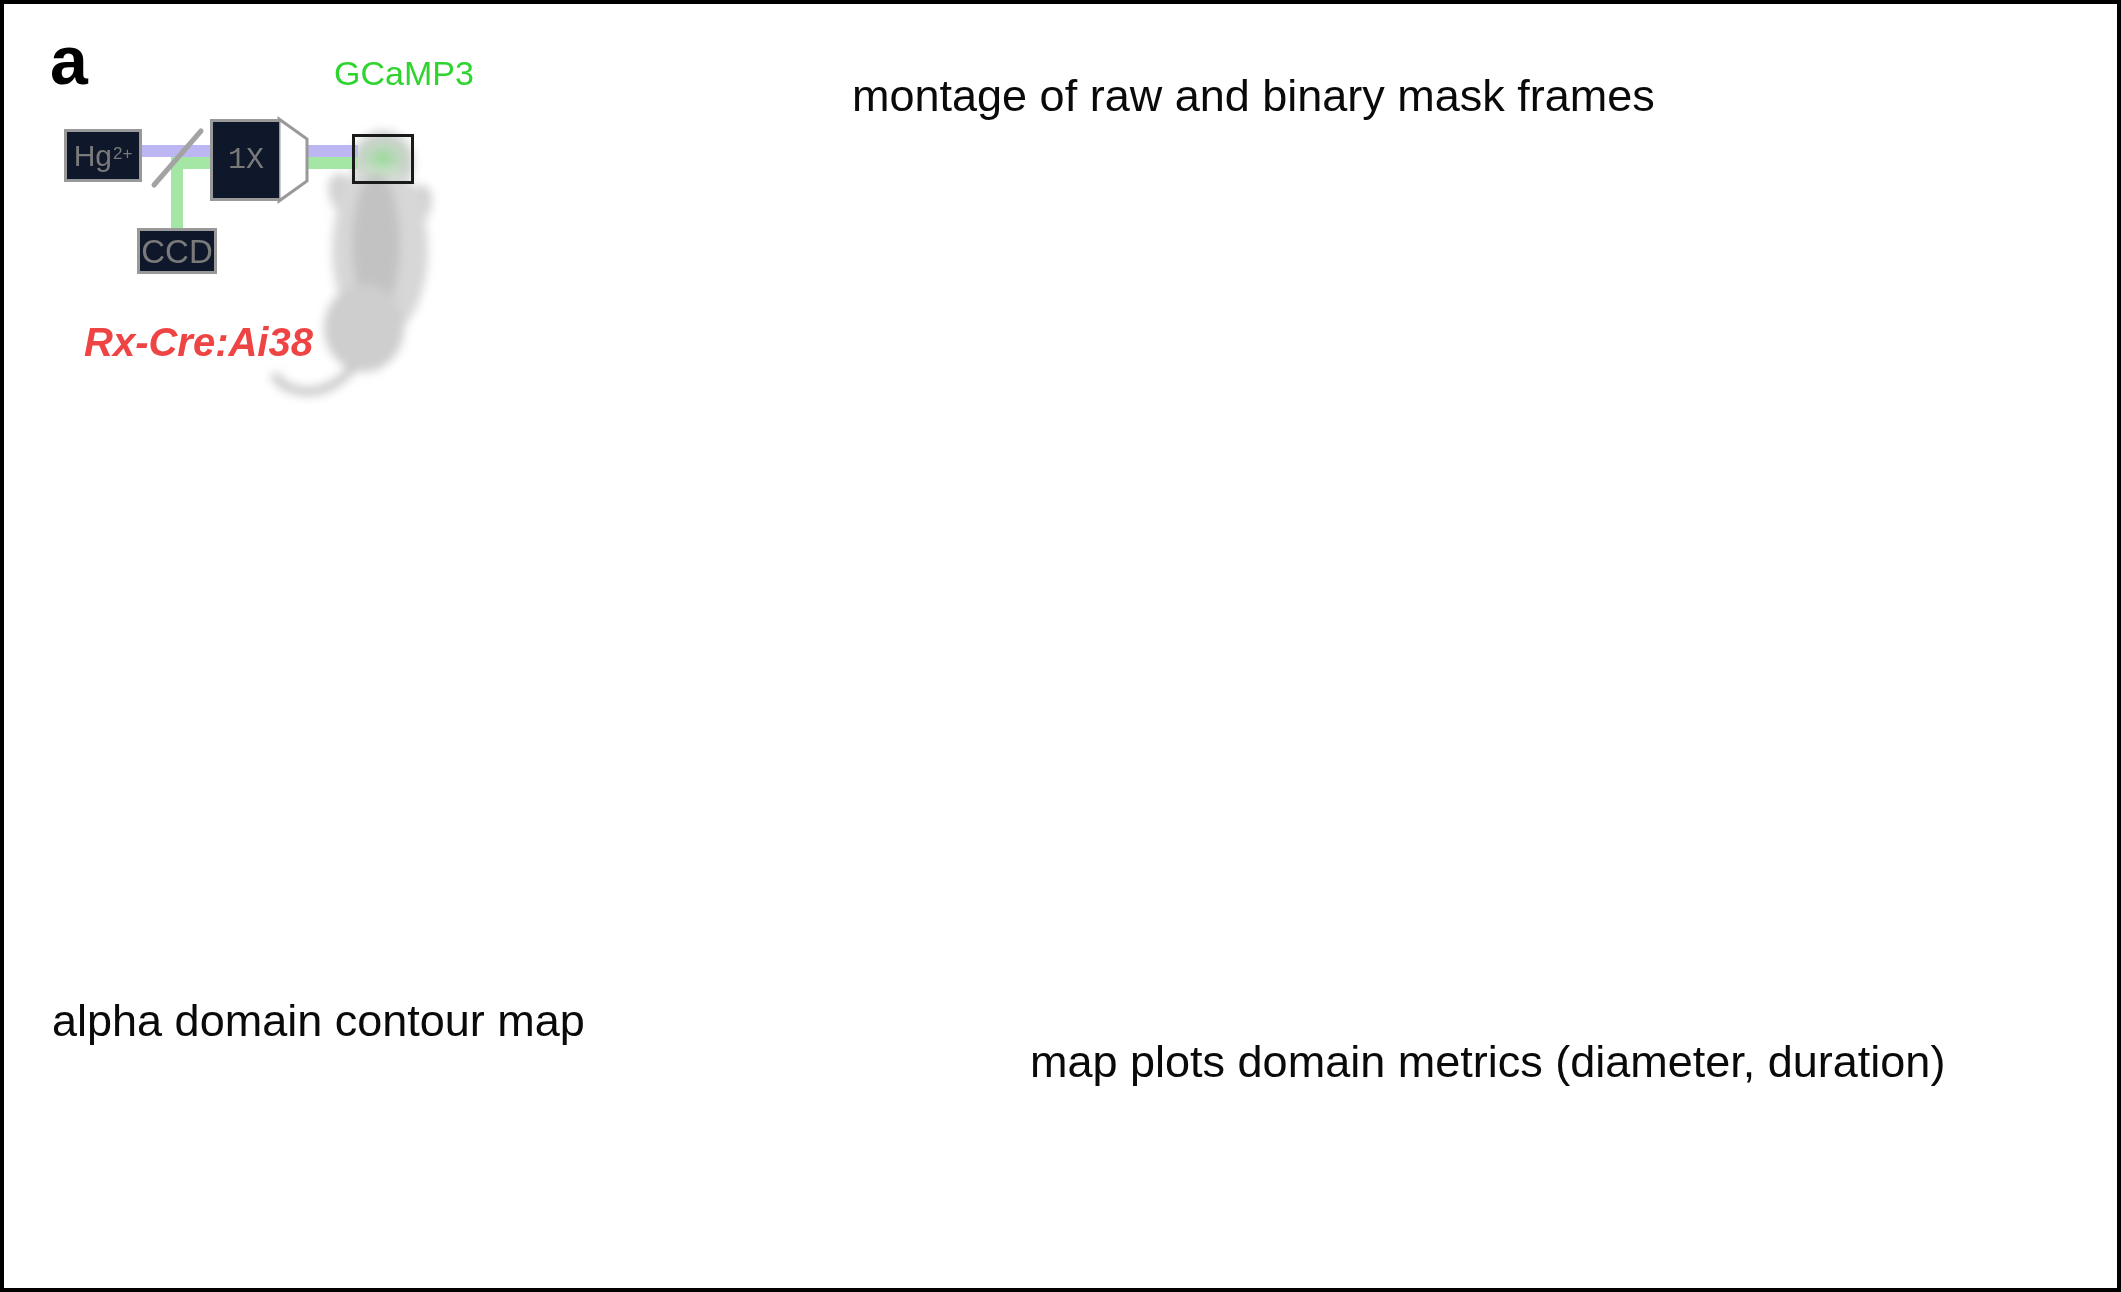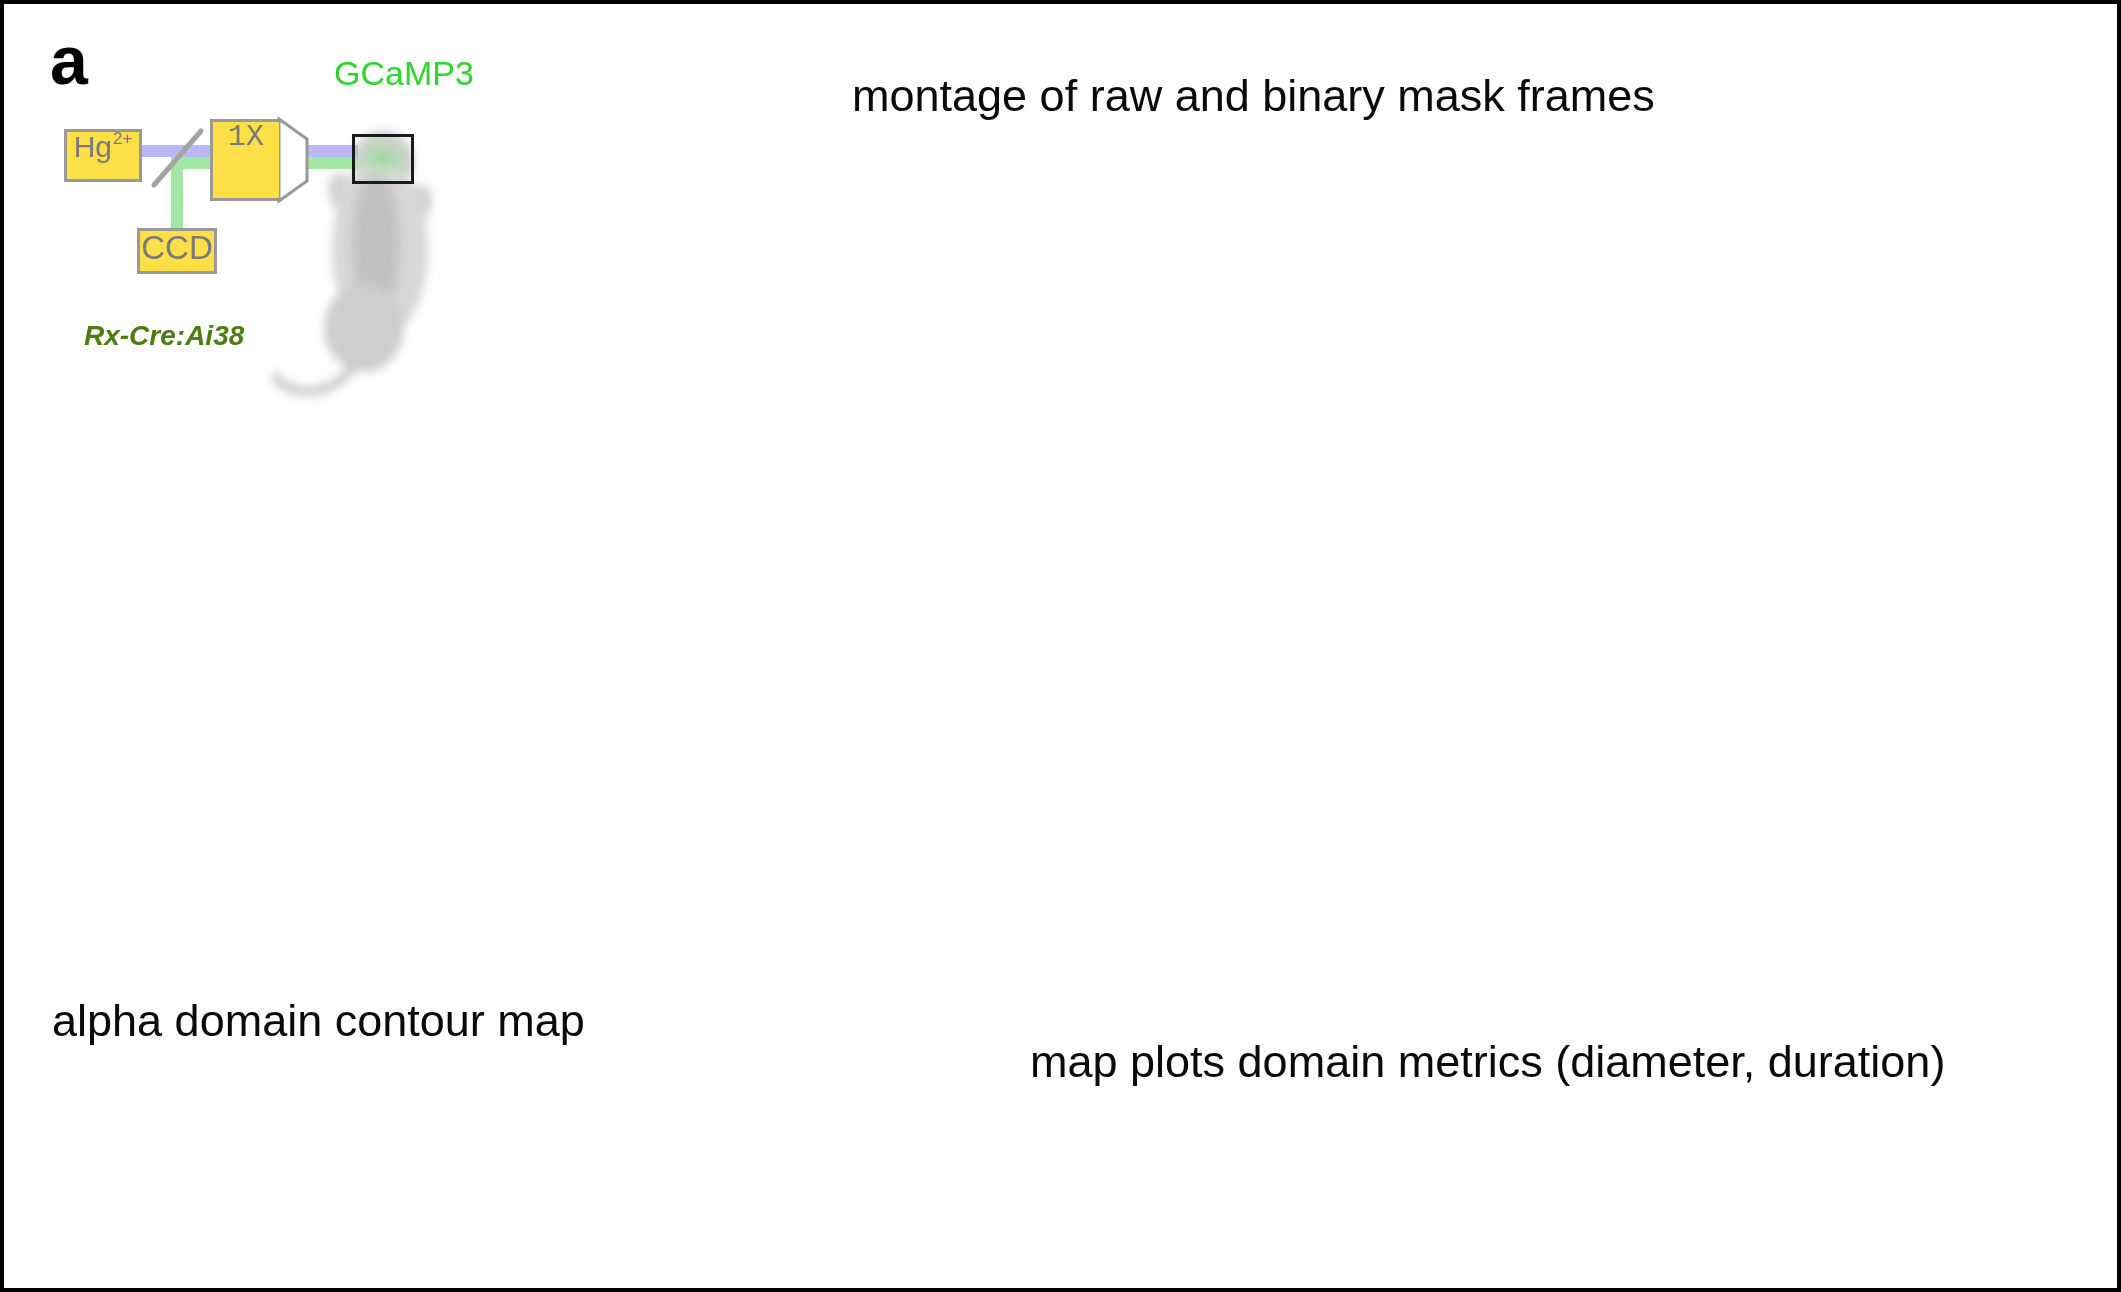--- a/index.html
+++ b/index.html
@@ -25,41 +25,41 @@
     font-size:68px;font-weight:bold;line-height:1;
   }
   
   .schematic{
     position:absolute;left:40px;top:40px;width:500px;height:430px;
   }
   .schematic svg{position:absolute;left:0;top:0;}
   .sbox{
     position:absolute;box-sizing:border-box;
     border:3px solid var(--box-gray);
-    background:#fde047;
-    display:flex;justify-content:center;
+    background:#0f172a;
+    display:flex;align-items:center;justify-content:center;
     color:var(--box-text-gray);
     font-size:30px;line-height:1;
   }
   .sbox sup{font-size:17px;line-height:1;margin-left:1px;transform:translateY(-2px);}
   .hg-box{left:20px;top:85px;width:78px;height:53px;}
   .obj-box{left:166px;top:75px;width:69px;height:82px;border-right:none;font-family:Liberation Mono, monospace;}
   .ccd-box{left:93px;top:184px;width:80px;height:46px;font-size:33px;}
   .window-box{
     position:absolute;left:308px;top:90px;width:62px;height:50px;
     box-sizing:border-box;border:3px solid var(--window-border);
     background:radial-gradient(closest-side, rgba(110,230,110,0.50), rgba(160,240,160,0.28) 60%, rgba(210,248,210,0.10));
   }
   .gcamp-label{
     position:absolute;left:275px;top:10px;width:170px;
     text-align:center;font-size:34px;color:var(--gcamp-green);
   }
   .mouse-line-label{
     position:absolute;left:40px;top:276px;
-    font-size:28px;font-weight:bold;font-style:italic;color:#4d7c0f;
+    font-size:40px;font-weight:bold;font-style:italic;color:#ef4444;
   }
   
   .caption{position:absolute;font-size:45px;color:#0a0a0a;}
   .caption-montage{left:848px;top:66px;}
   .caption-contour{left:48px;top:985px;line-height:1.42;}
   .caption-map-plots{left:1026px;top:1032px;}
 </style>
 </head>
 <body>
 

